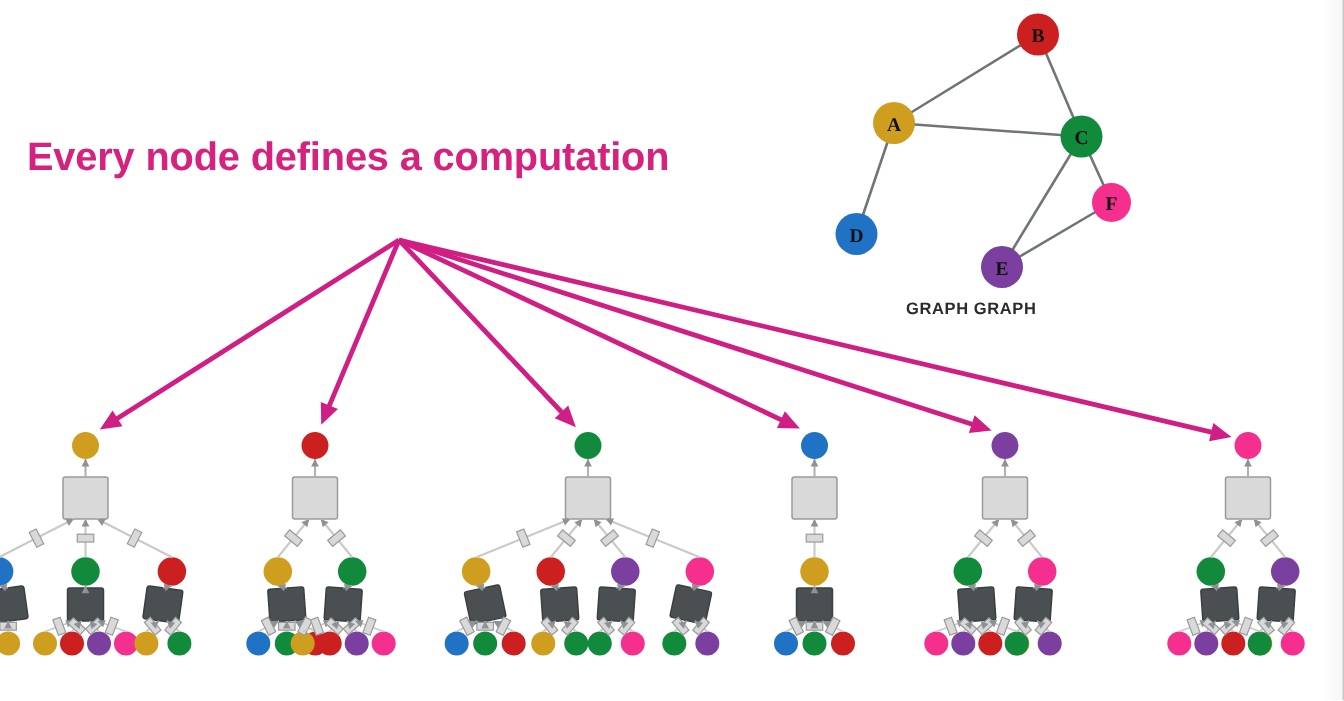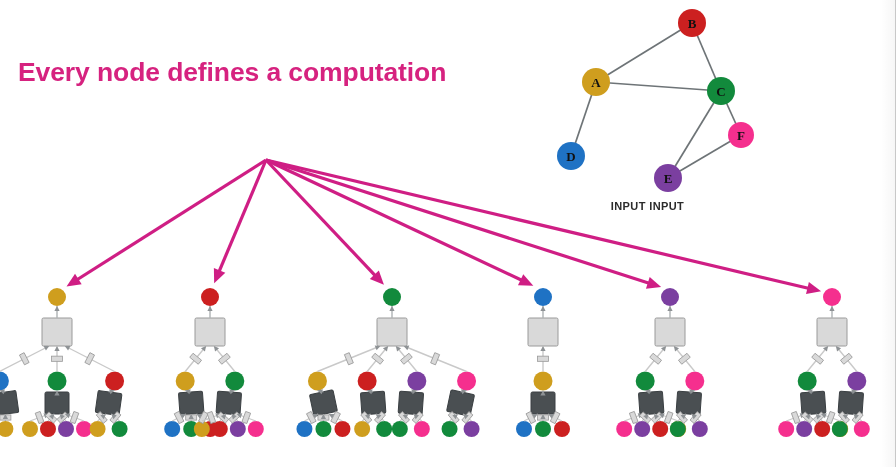--- a/index.html
+++ b/index.html
@@ -29,21 +29,21 @@
     position: absolute;
     left: 18px;
     top: 55px;
     width: 500px;
     color: #d6227f;
     font-size: 26.5px;
     font-weight: 700;
     line-height: 1.33;
     letter-spacing: -0.1px;
   }
-  #headline .ln { display: block; }
+  #headline .ln { display: block; margin-top: 32px; }
 
   #input-graph-wrap {
     position: absolute;
     left: 525px;
     top: 2px;
     width: 245px;
     height: 222px;
   }
   #input-graph-label {
     position: absolute;
@@ -98,21 +98,21 @@
         <text x="196" y="89.5" class="node-letter">C</text>
         <circle cx="46" cy="154" r="14" fill="#1f72c4"></circle>
         <text x="46" y="154.5" class="node-letter">D</text>
         <circle cx="143" cy="176" r="14" fill="#7b3fa0"></circle>
         <text x="143" y="176.5" class="node-letter">E</text>
         <circle cx="216" cy="133" r="13" fill="#f52f8e"></circle>
         <text x="216" y="133.5" class="node-letter">F</text>
       </svg>
   </div>
 
-  <div id="input-graph-label">INPUT INPUT</div>
+  <div id="input-graph-label">GRAPH GRAPH</div>
 
   <svg id="arrows-layer" width="896" height="467" viewBox="0 0 896 467">
       <line x1="266" y1="160" x2="75.82570254487497" y2="280.5064855161188" stroke="#cf1e84" stroke-width="3.2" stroke-linecap="butt"></line>
       <polygon points="66.5340791167589,286.3942468963112 75.04122524734366,273.6636355711282 81.67833807592415,284.13782925373175" fill="#cf1e84"></polygon>
       <line x1="266" y1="160" x2="218.42821891692984" y2="273.09517766918566" stroke="#cf1e84" stroke-width="3.2" stroke-linecap="butt"></line>
       <polygon points="214.16318976791354,283.2346809291112 213.87641593833987,267.9259330779422 225.30640143134687,272.73378411865156" fill="#cf1e84"></polygon>
       <line x1="266" y1="160" x2="376.3849180020257" y2="276.8240382188105" stroke="#cf1e84" stroke-width="3.2" stroke-linecap="butt"></line>
       <polygon points="383.9396252861484,284.8194367611737 369.8180459279329,278.90158272194424 378.8310406484151,270.38536723802406" fill="#cf1e84"></polygon>
       <line x1="266" y1="160" x2="523.3314750174555" y2="281.0411012119143" stroke="#cf1e84" stroke-width="3.2" stroke-linecap="butt"></line>
       <polygon points="533.285316075169,285.72309311683875 517.9778502007582,285.374541106737 523.2557319844911,274.15384755076917" fill="#cf1e84"></polygon>

